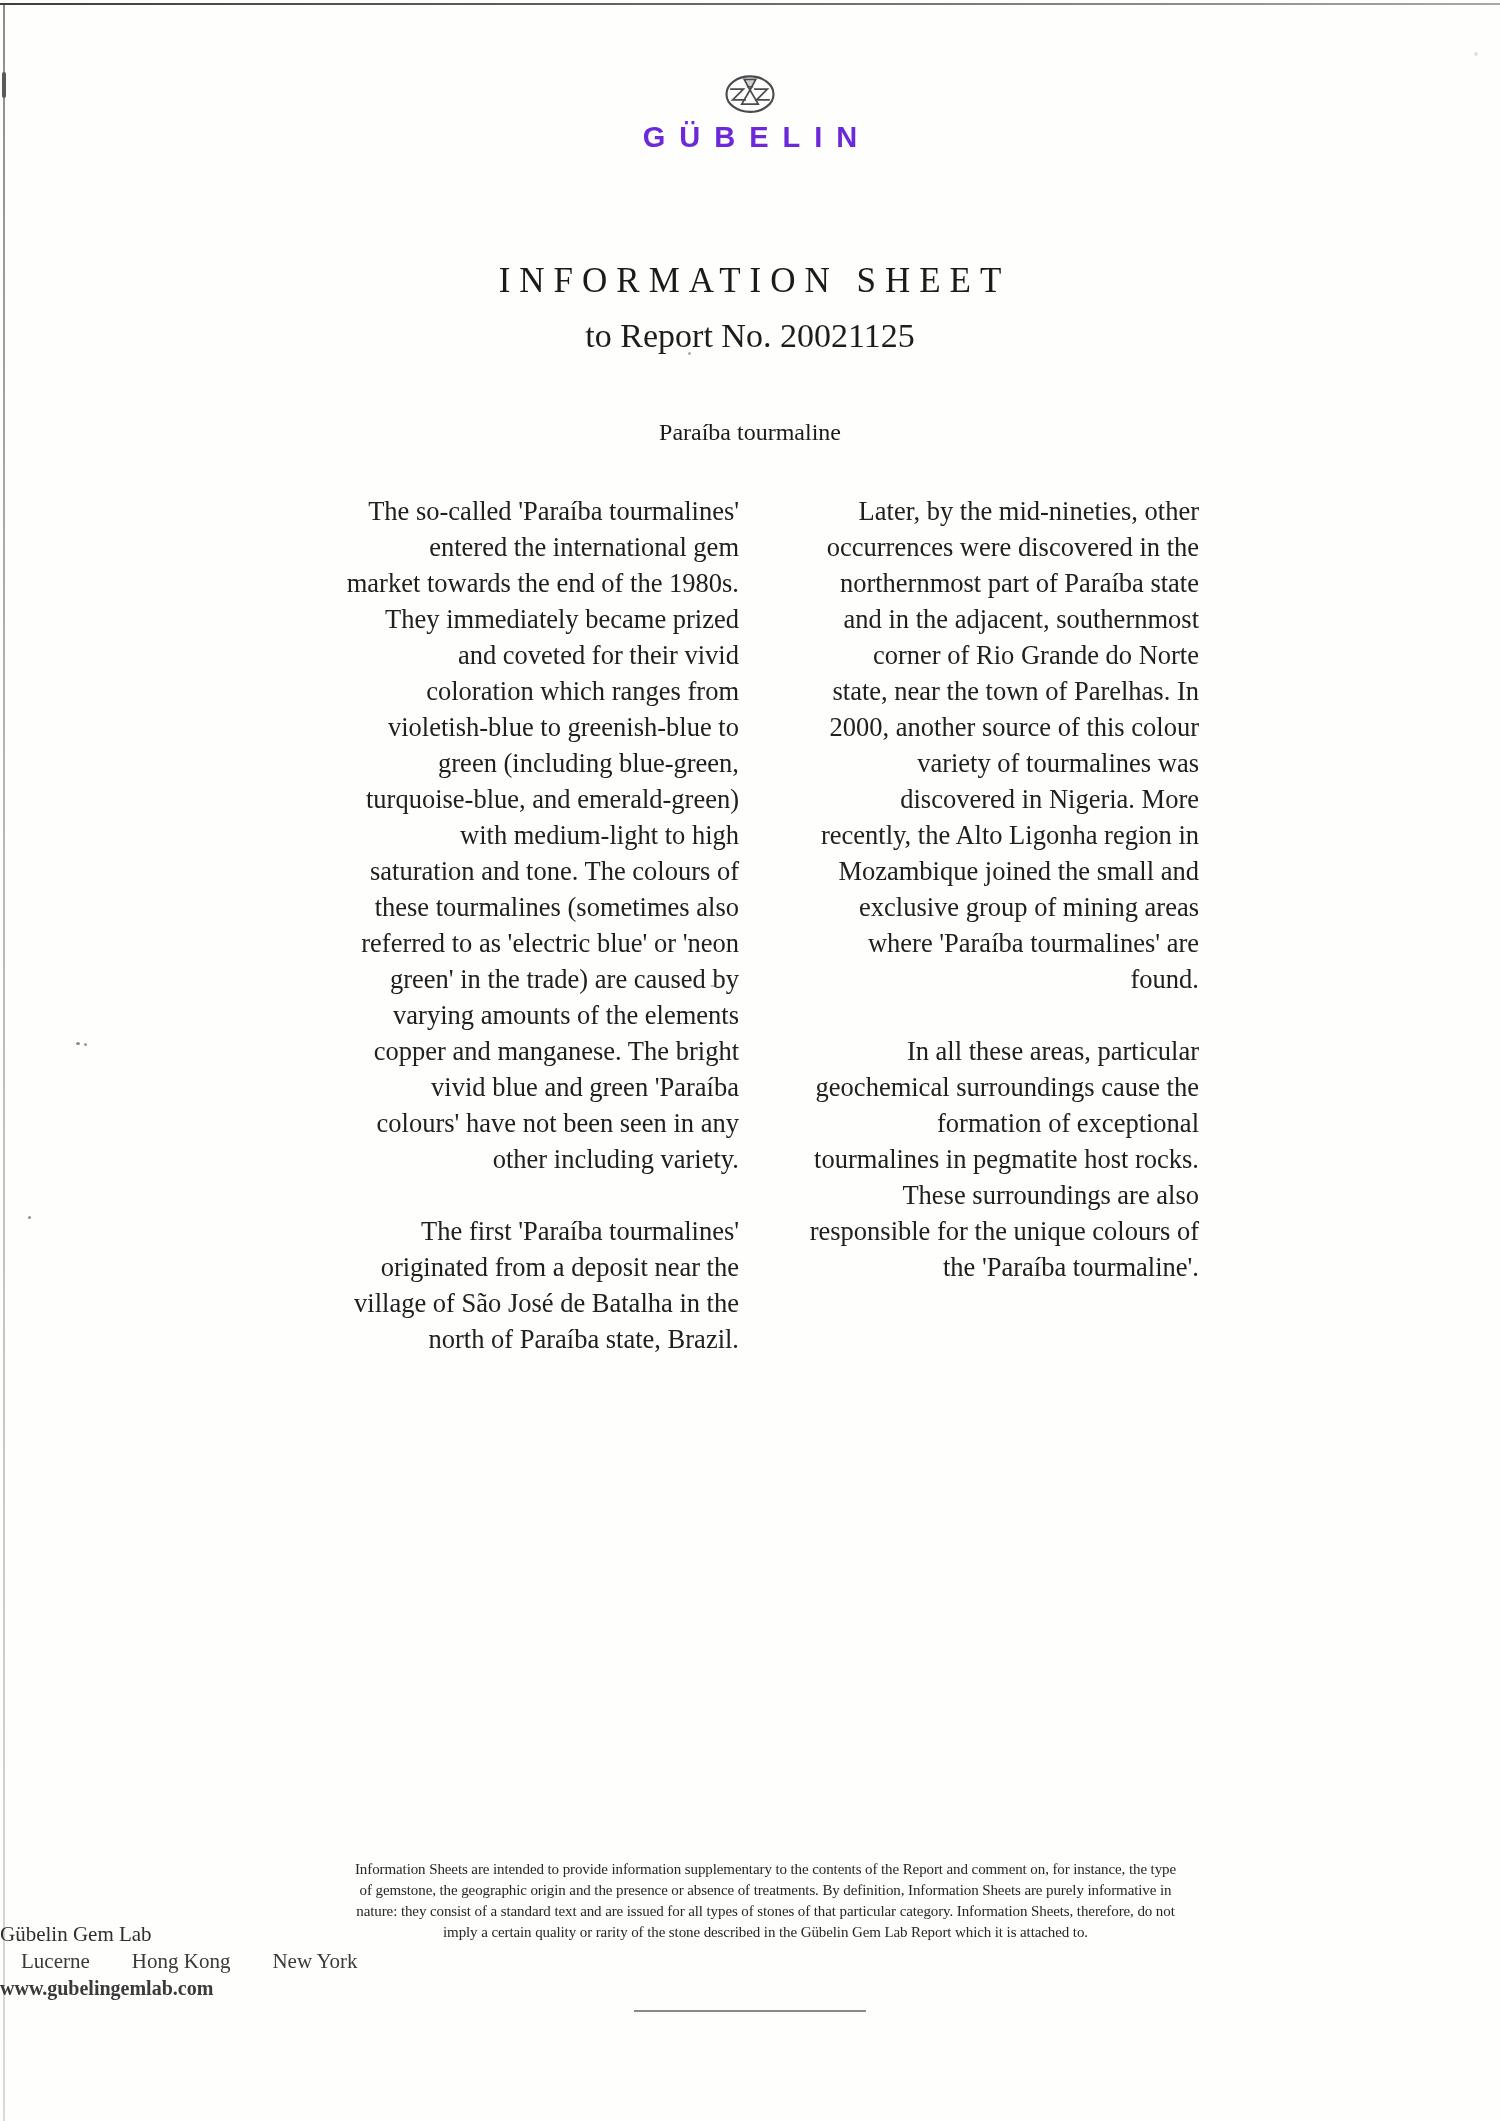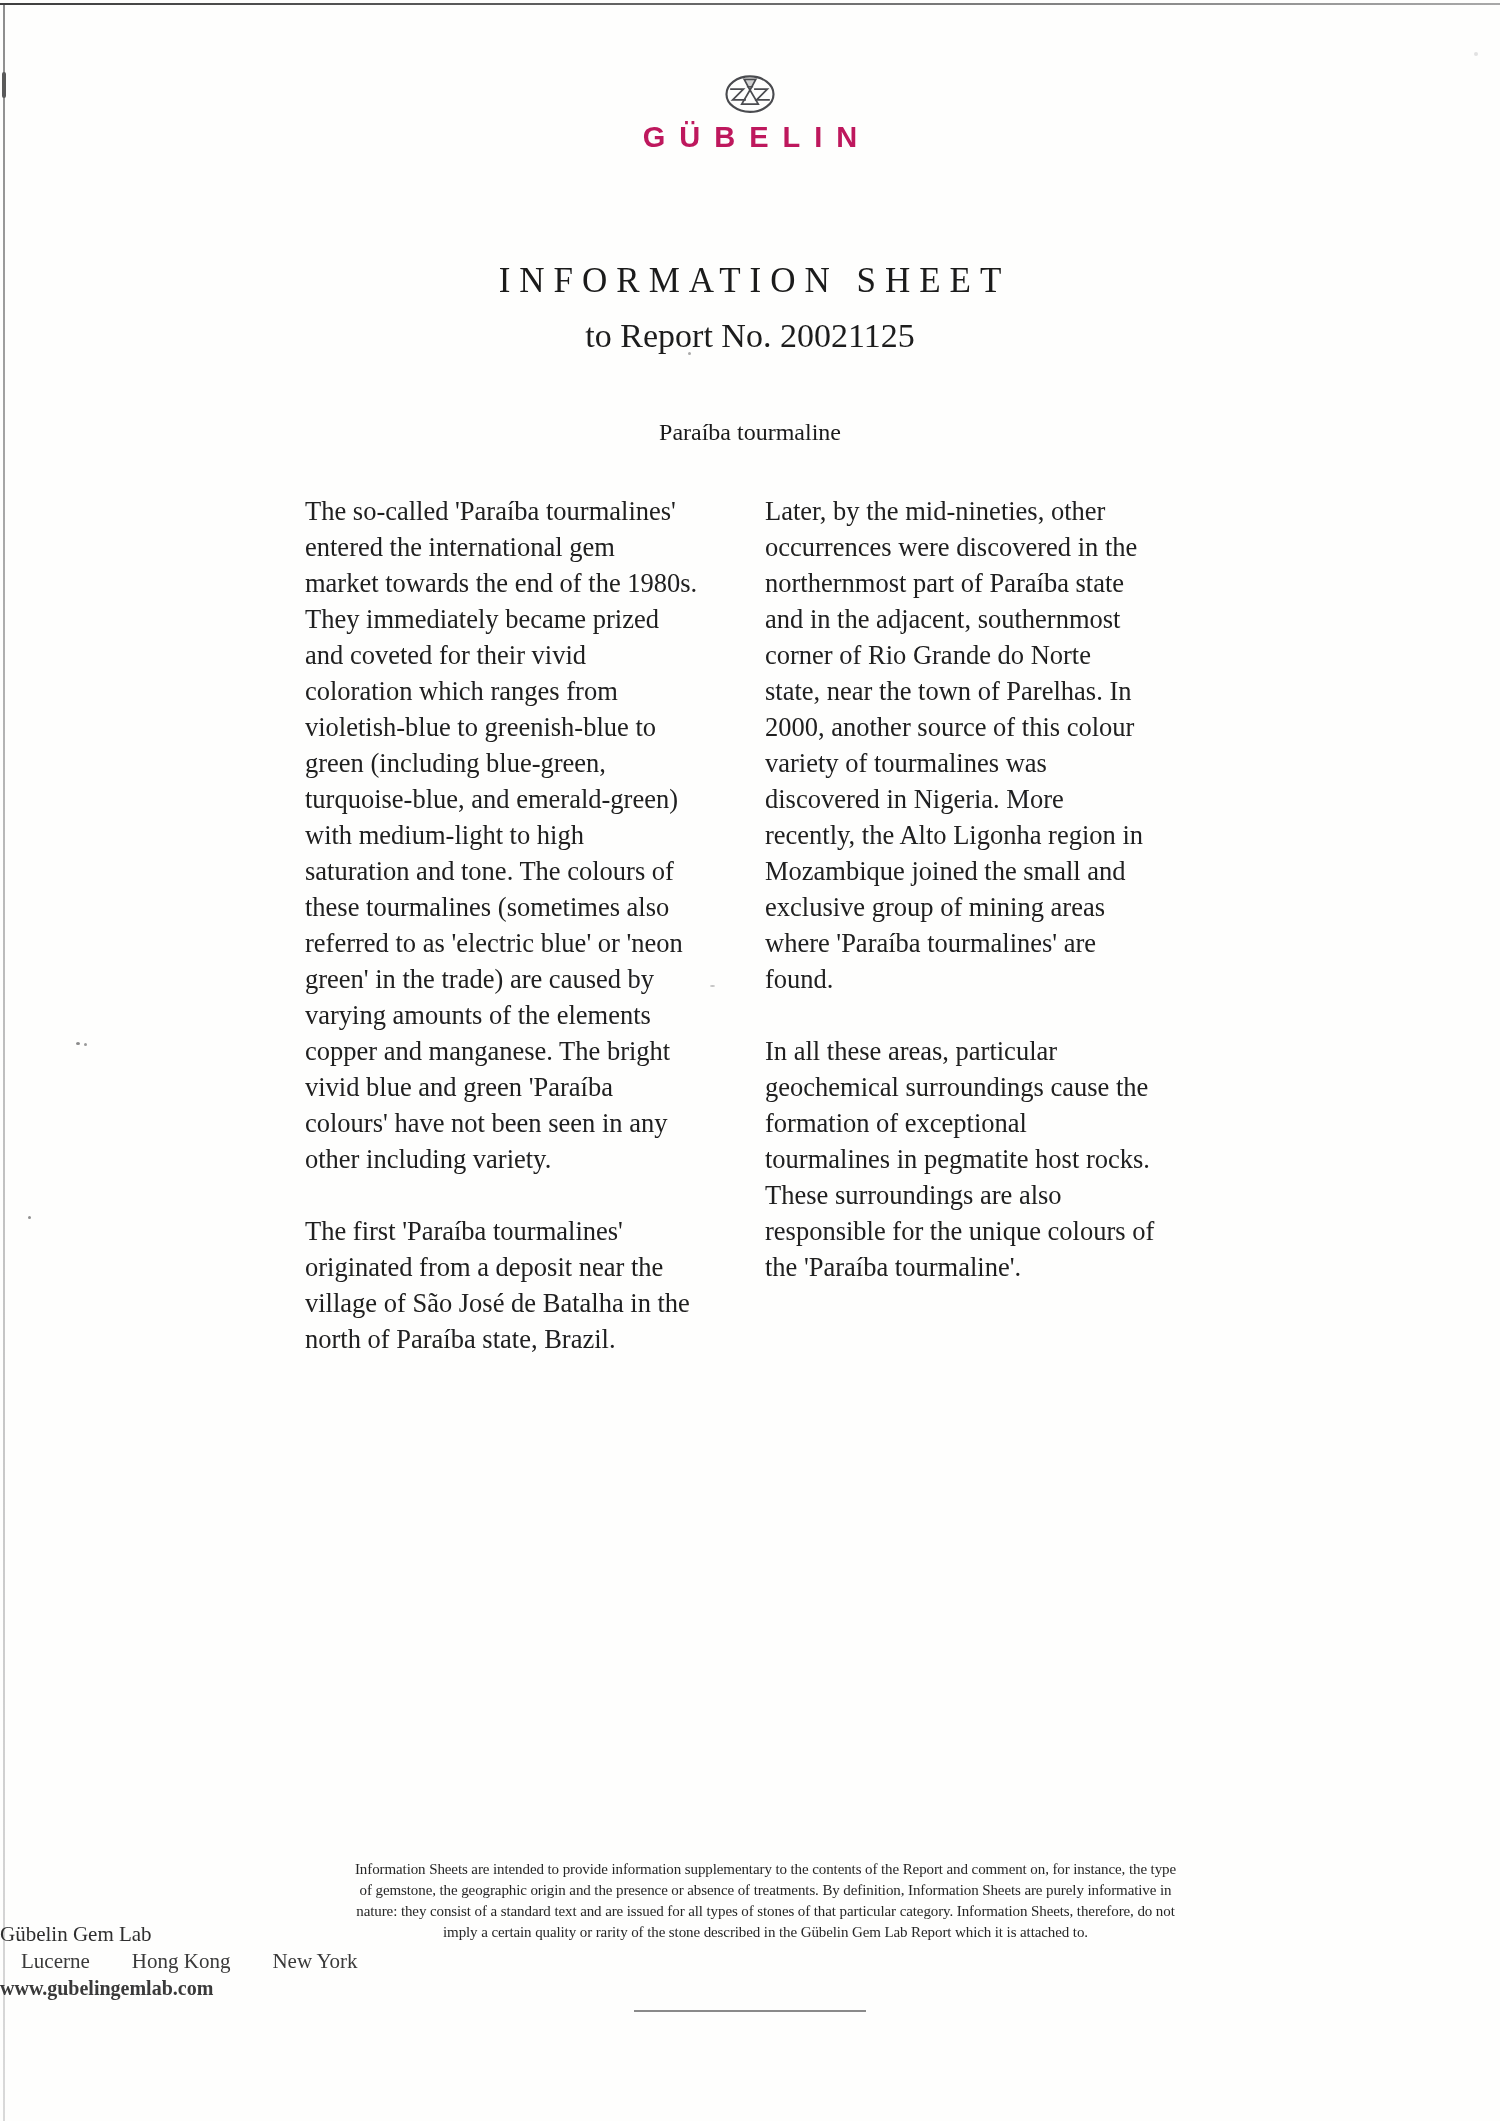--- a/index.html
+++ b/index.html
@@ -30,21 +30,21 @@
 
   
   .logo{position:absolute;top:68px;left:0;right:0;text-align:center;}
   .logo svg{display:inline-block;}
   .wordmark{
     position:absolute;top:121px;left:0;right:0;
     text-align:center;
     font-family:"Liberation Sans", sans-serif;
     font-size:29px;font-weight:600;
     letter-spacing:14px;padding-left:14px;
-    color:#be185d;
+    color:#6d28d9;
   }
 
   .title{
     position:absolute;top:261px;left:0;right:0;margin:0;
     text-align:center;font-weight:400;
     font-size:35px;line-height:40px;
     letter-spacing:9px;padding-left:9px;
     color:#1b1b1b;
   }
   .report-line{
@@ -55,21 +55,21 @@
     position:absolute;top:404px;left:0;right:0;margin:8px;
     text-align:center;font-weight:400;font-size:24px;line-height:40px;color:#1b1b1b;
   }
 
   
   .columns{
     position:absolute;top:493px;left:305px;width:895px;
     display:flex;gap:26px;
   }
   .col{width:434px;}
-  .para{margin:0 0 36px 0;}
+  .para{margin:0 0 36px 0;text-align:right;}
   .para .line{
     font-size:26.5px;line-height:36px;white-space:nowrap;color:#202020;
   }
 
   
   .disclaimer{position:absolute;top:1859px;left:0;right:0;text-align:center;}
   .disclaimer .line{
     font-size:15px;line-height:21px;color:#262626;
     letter-spacing:-0.1px;
     margin-left:31px;

